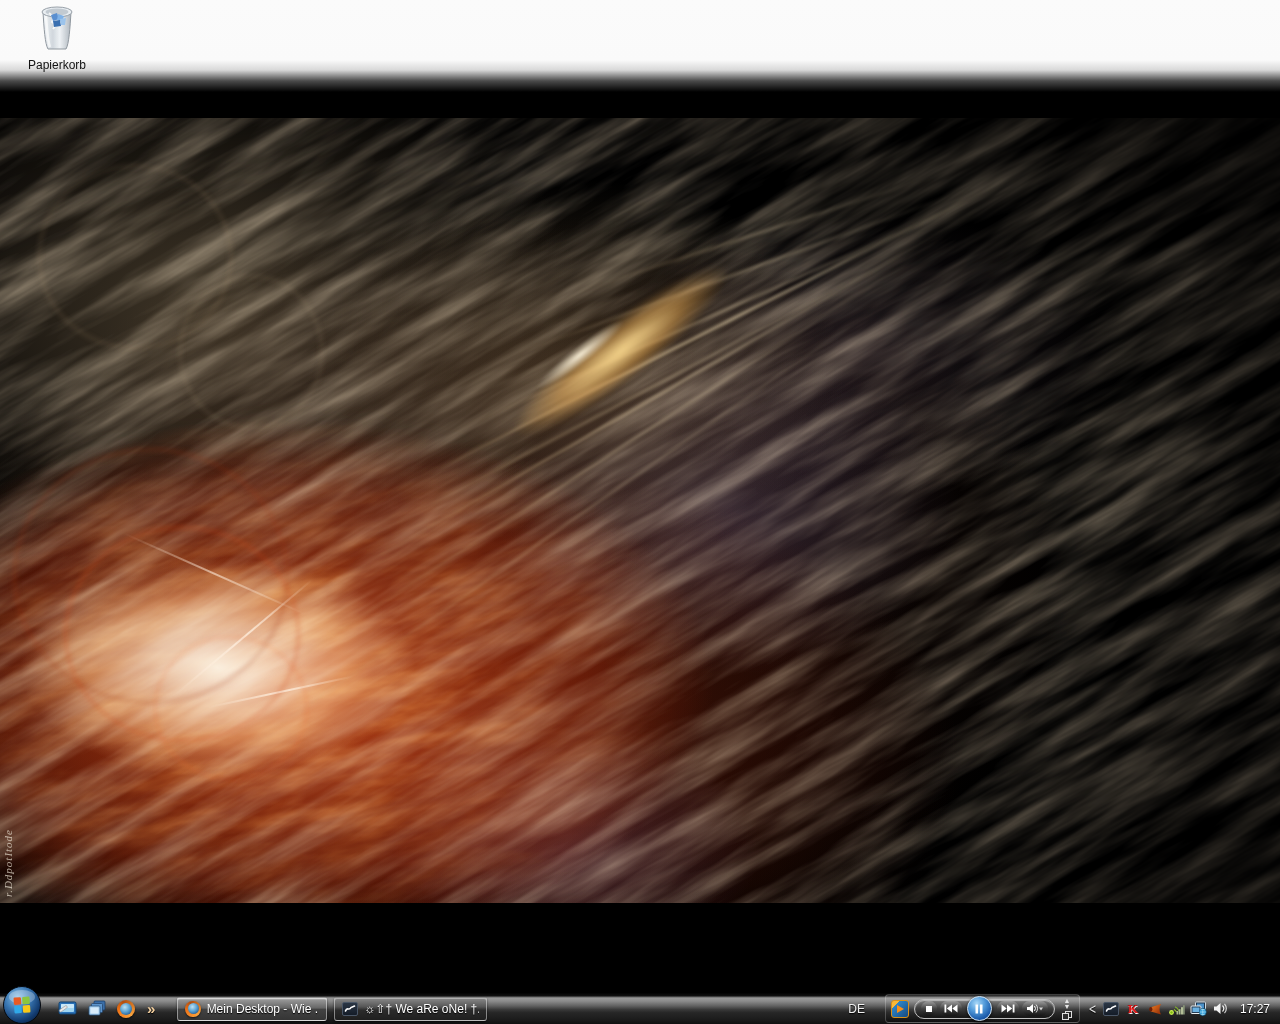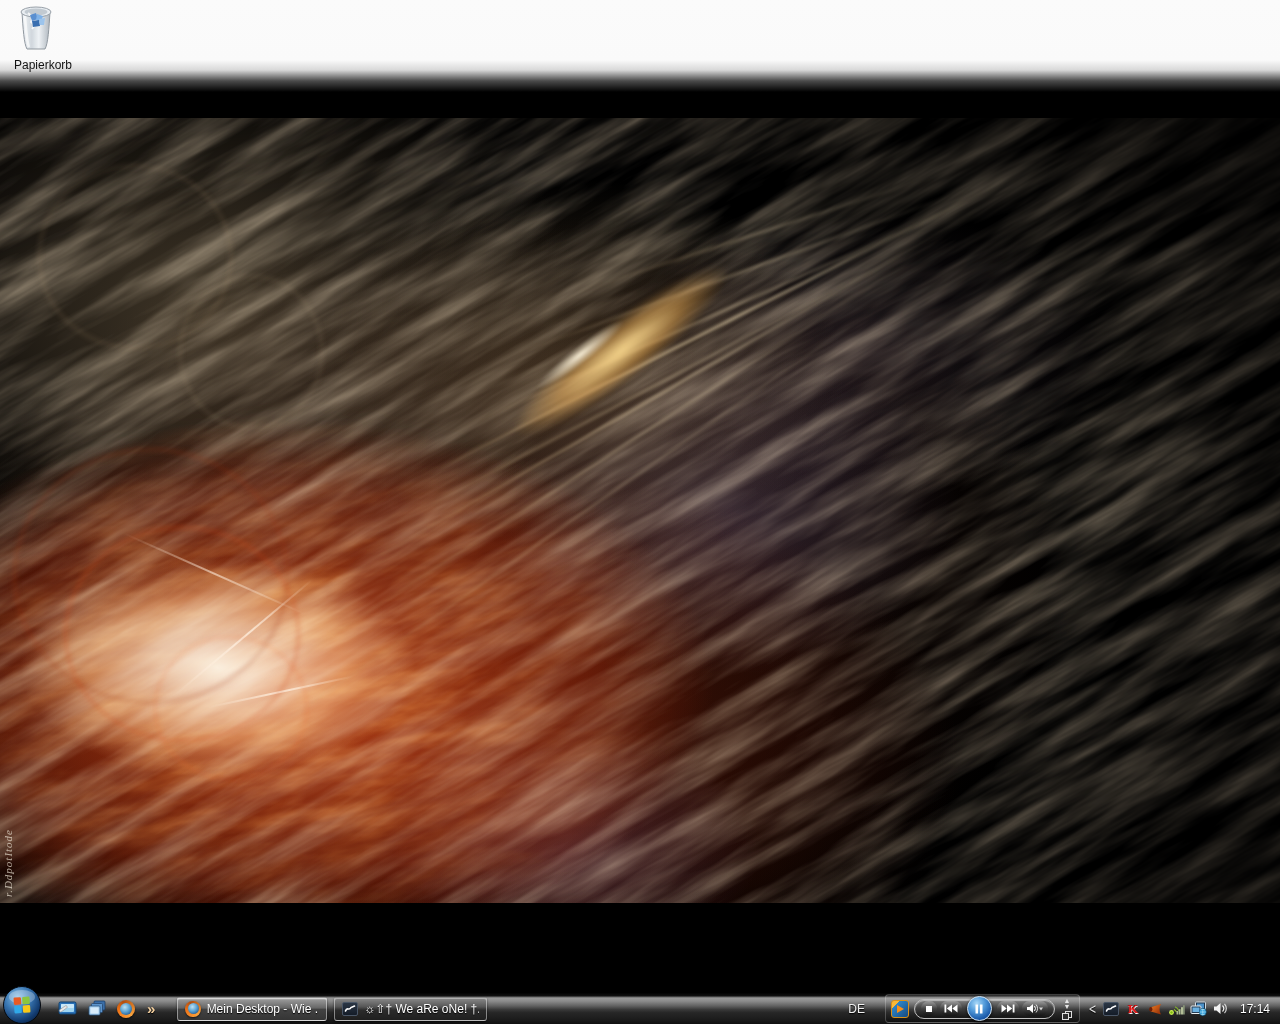--- a/index.html
+++ b/index.html
@@ -4,21 +4,21 @@
 <style>
   html,body{margin:0;padding:0;background:#000;}
   #screen{position:relative;width:1280px;height:1024px;overflow:hidden;background:#000;
           font-family:"Liberation Sans",sans-serif;-webkit-font-smoothing:antialiased;}
 
   
   .top-band{position:absolute;left:0;top:0;width:100%;height:92px;
     background:linear-gradient(180deg,#fbfbfb 0px,#fafafa 60px,#d8d8d8 70px,#4a4a4a 81px,#000 92px);}
 
   
-  .desktop-icon{position:absolute;left:14px;top:4px;width:86px;text-align:left;cursor:default;}
+  .desktop-icon{position:absolute;left:14px;top:4px;width:86px;text-align:center;cursor:default;}
   .desktop-icon .glyph{display:inline-block;width:44px;height:48px;}
   .desktop-icon .label{margin-top:2px;font-size:12px;color:#121212;}
 
   
   .wallpaper{position:absolute;left:0;top:118px;width:1280px;height:785px;background:#000;overflow:hidden;}
   .art{position:absolute;inset:0;
     -webkit-mask-image:radial-gradient(115% 108% at 30% 55%,#000 42%,rgba(0,0,0,.78) 58%,rgba(0,0,0,.28) 76%,transparent 93%);
     mask-image:radial-gradient(115% 108% at 30% 55%,#000 42%,rgba(0,0,0,.78) 58%,rgba(0,0,0,.28) 76%,transparent 93%);}
   .blobs{position:absolute;inset:0;background:
     radial-gradient(22% 20% at 17% 70%, rgba(255,246,230,.95), rgba(255,190,130,.55) 45%, transparent 70%),
@@ -368,16 +368,16 @@
       </span>
 
       <span class="tray-ico">
         <svg width="16" height="13" viewBox="0 0 16 13">
           <polygon points="1,4.5 3.5,4.5 7.5,1 7.5,12 3.5,8.5 1,8.5" fill="#f2f2f2"></polygon>
           <path d="M9.5 3.5 A4.5 4.5 0 0 1 9.5 9.5" fill="none" stroke="#f2f2f2" stroke-width="1.2"></path>
           <path d="M11.5 1.8 A7 7 0 0 1 11.5 11.2" fill="none" stroke="#f2f2f2" stroke-width="1.2" opacity="0.85"></path>
         </svg>
       </span>
 
-      <span class="clock">17:14</span>
+      <span class="clock">17:27</span>
     </div>
   </div>
 </div>
 
 </body></html>

